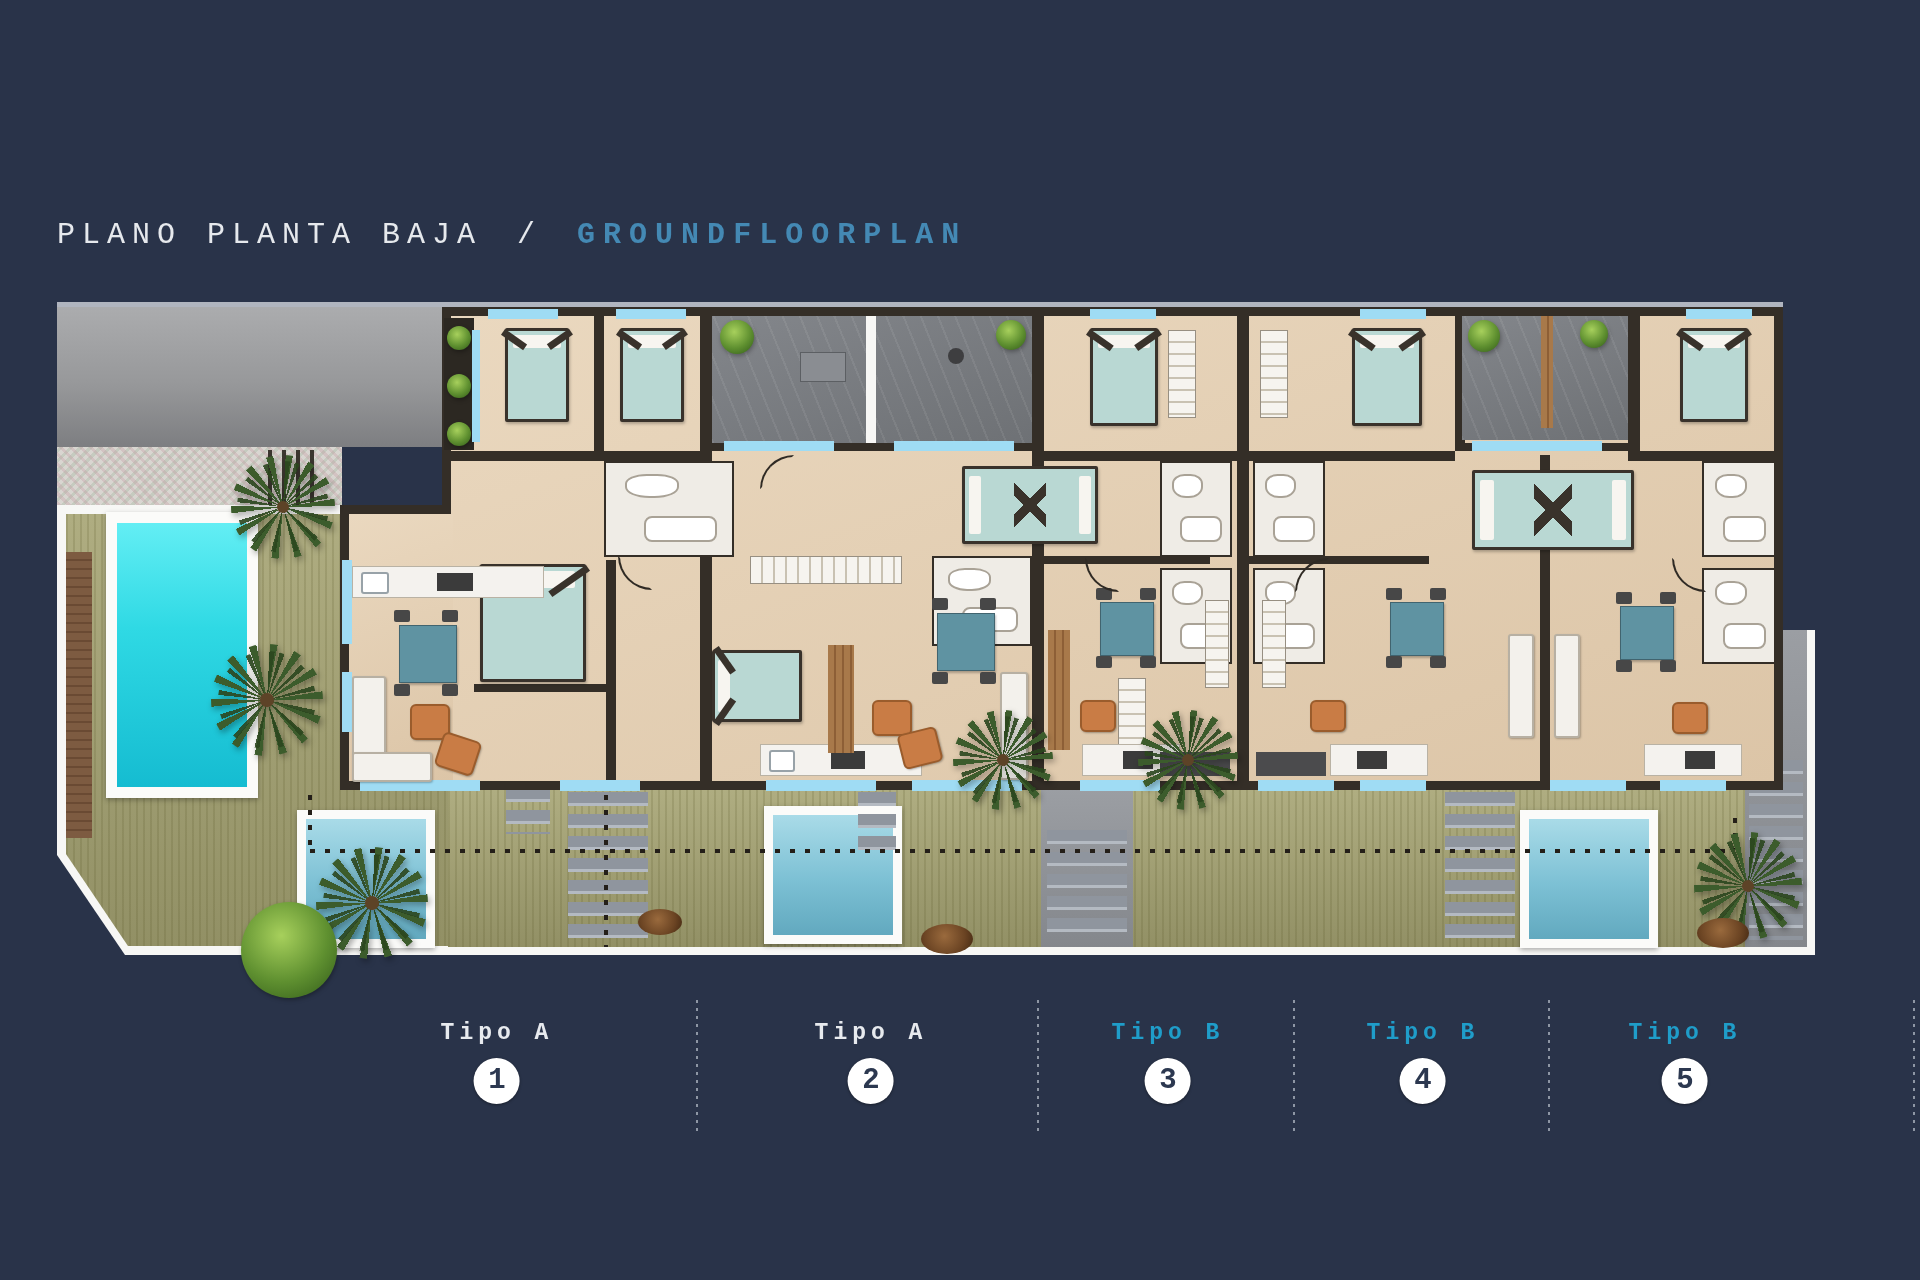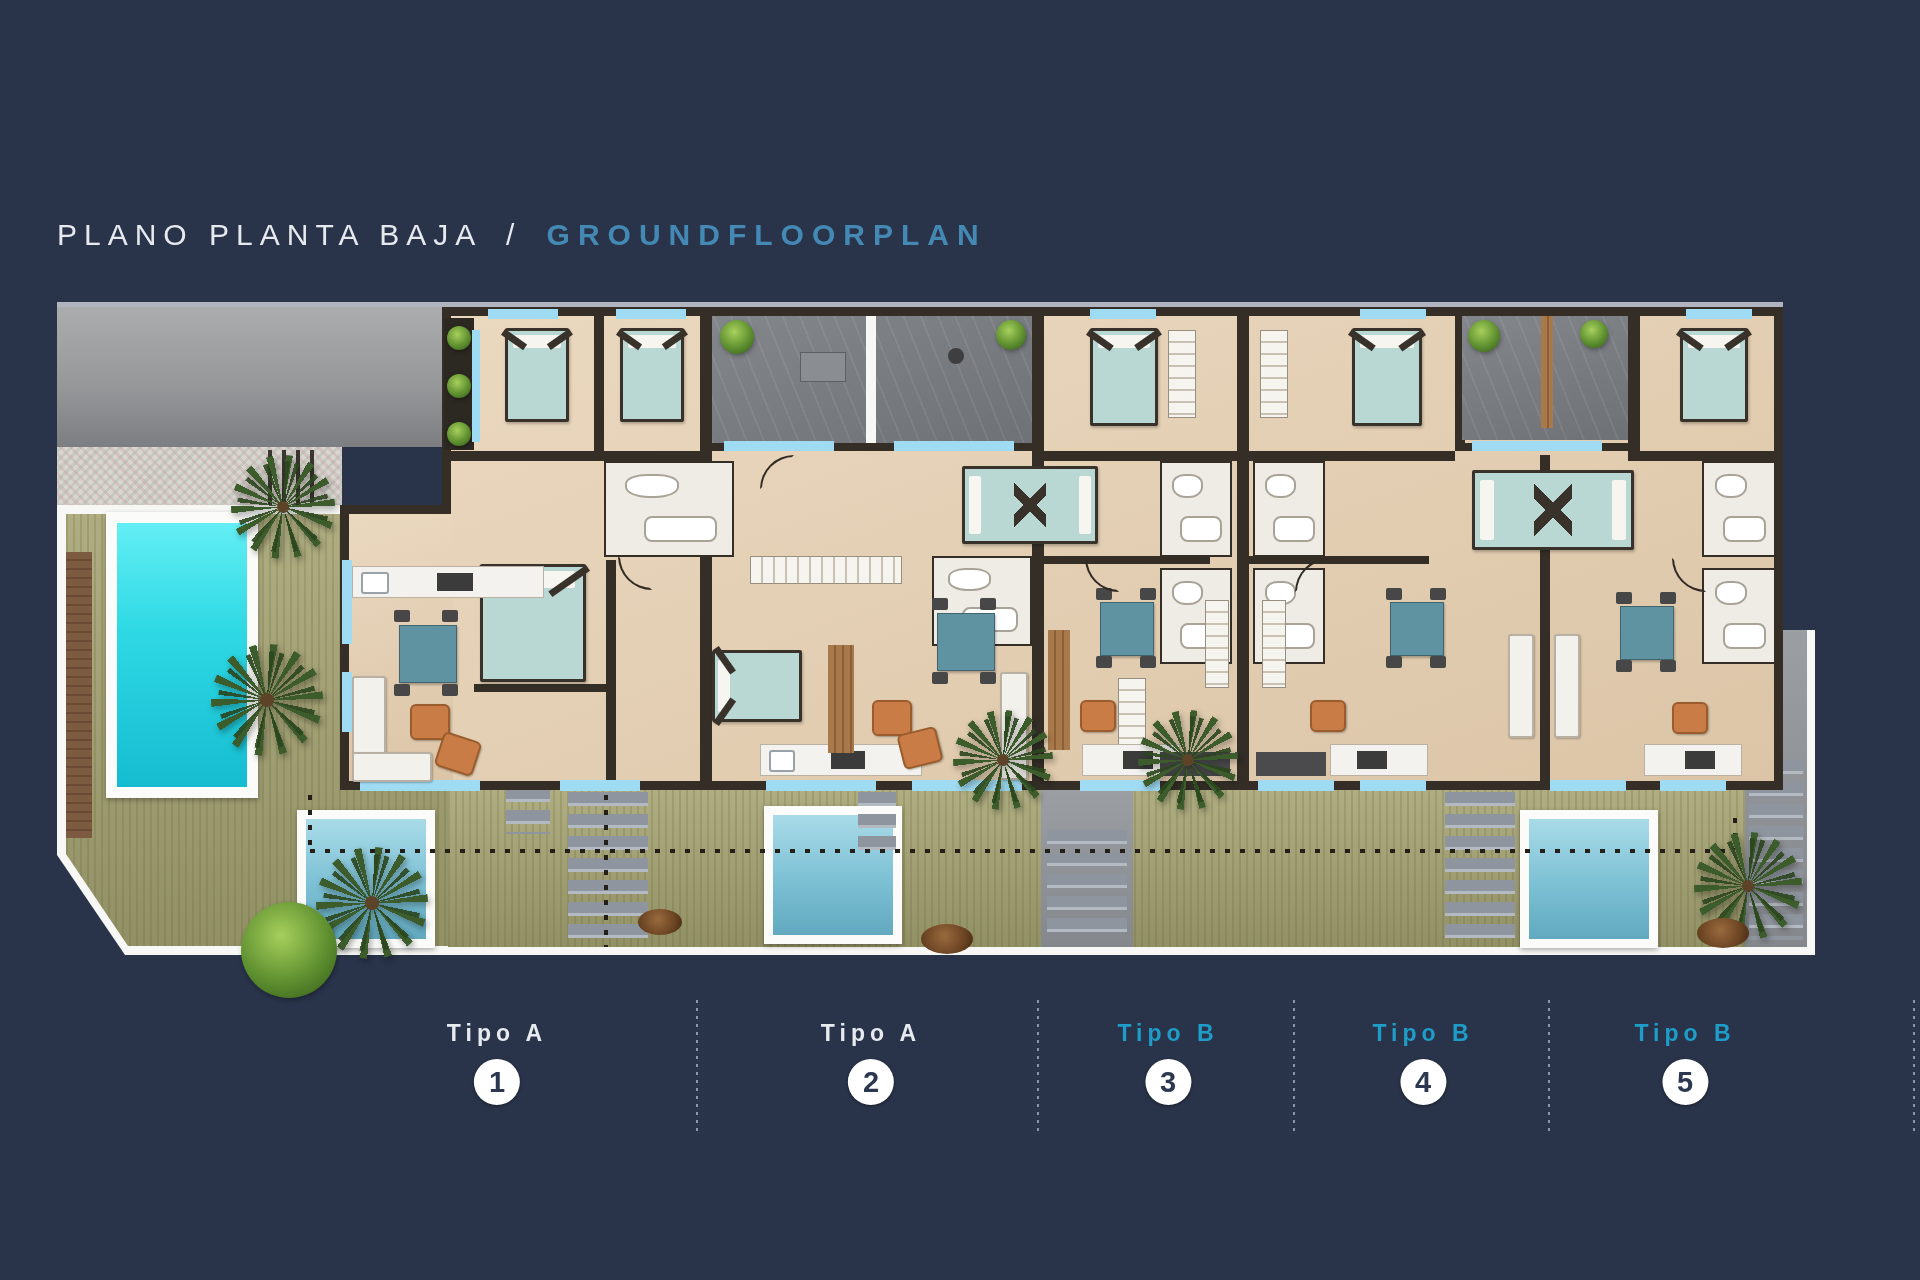--- a/index.html
+++ b/index.html
@@ -4,21 +4,21 @@
 <style>
   :root{
     --bg:#293349; --title-text:#e6e9ed; --title-accent:#4489b4; --tipo-b-accent:#1f9dc9;
     --badge-bg:#ffffff; --badge-text:#2c3850; --wall:#342e27; --glass:#9fdcf4;
     --lawn:#a6a473; --pool:#2fd9e4; --plunge:#7cc0d4; --patio:#75777b;
     --sofa:#f3f1ec; --chair:#c97c45; --table:#5f93a2; --mattress:#b9d8d3;
     --palm:#3c5c2c; --bush:#6fa337; --wood:#7b5a40; --dot:#241f19; --sep:#a7afbb;
   }
   html,body{margin:0;padding:0;background:var(--bg);}
   #page{position:relative;width:1920px;height:1280px;background:var(--bg);overflow:hidden;
-        font-family:Liberation Sans, sans-serif;}
+        font-family:Liberation Mono, monospace;}
   .abs{position:absolute;}
   
   #title{position:absolute;left:57px;top:218px;font-size:30px;font-weight:500;
          letter-spacing:7px;color:var(--title-text);white-space:nowrap;}
   #title .slash{margin:0 10px;color:var(--title-text);}
   #title .t2{color:var(--title-accent);letter-spacing:8px;font-weight:600;}
   
   .drive{background:linear-gradient(180deg,#abacae 0%,#97989a 55%,#7d7e81 100%);}
   .topline{background:#c8cdd4;opacity:.85;}
   .pave{background-color:#d9d6d1;background-image:

